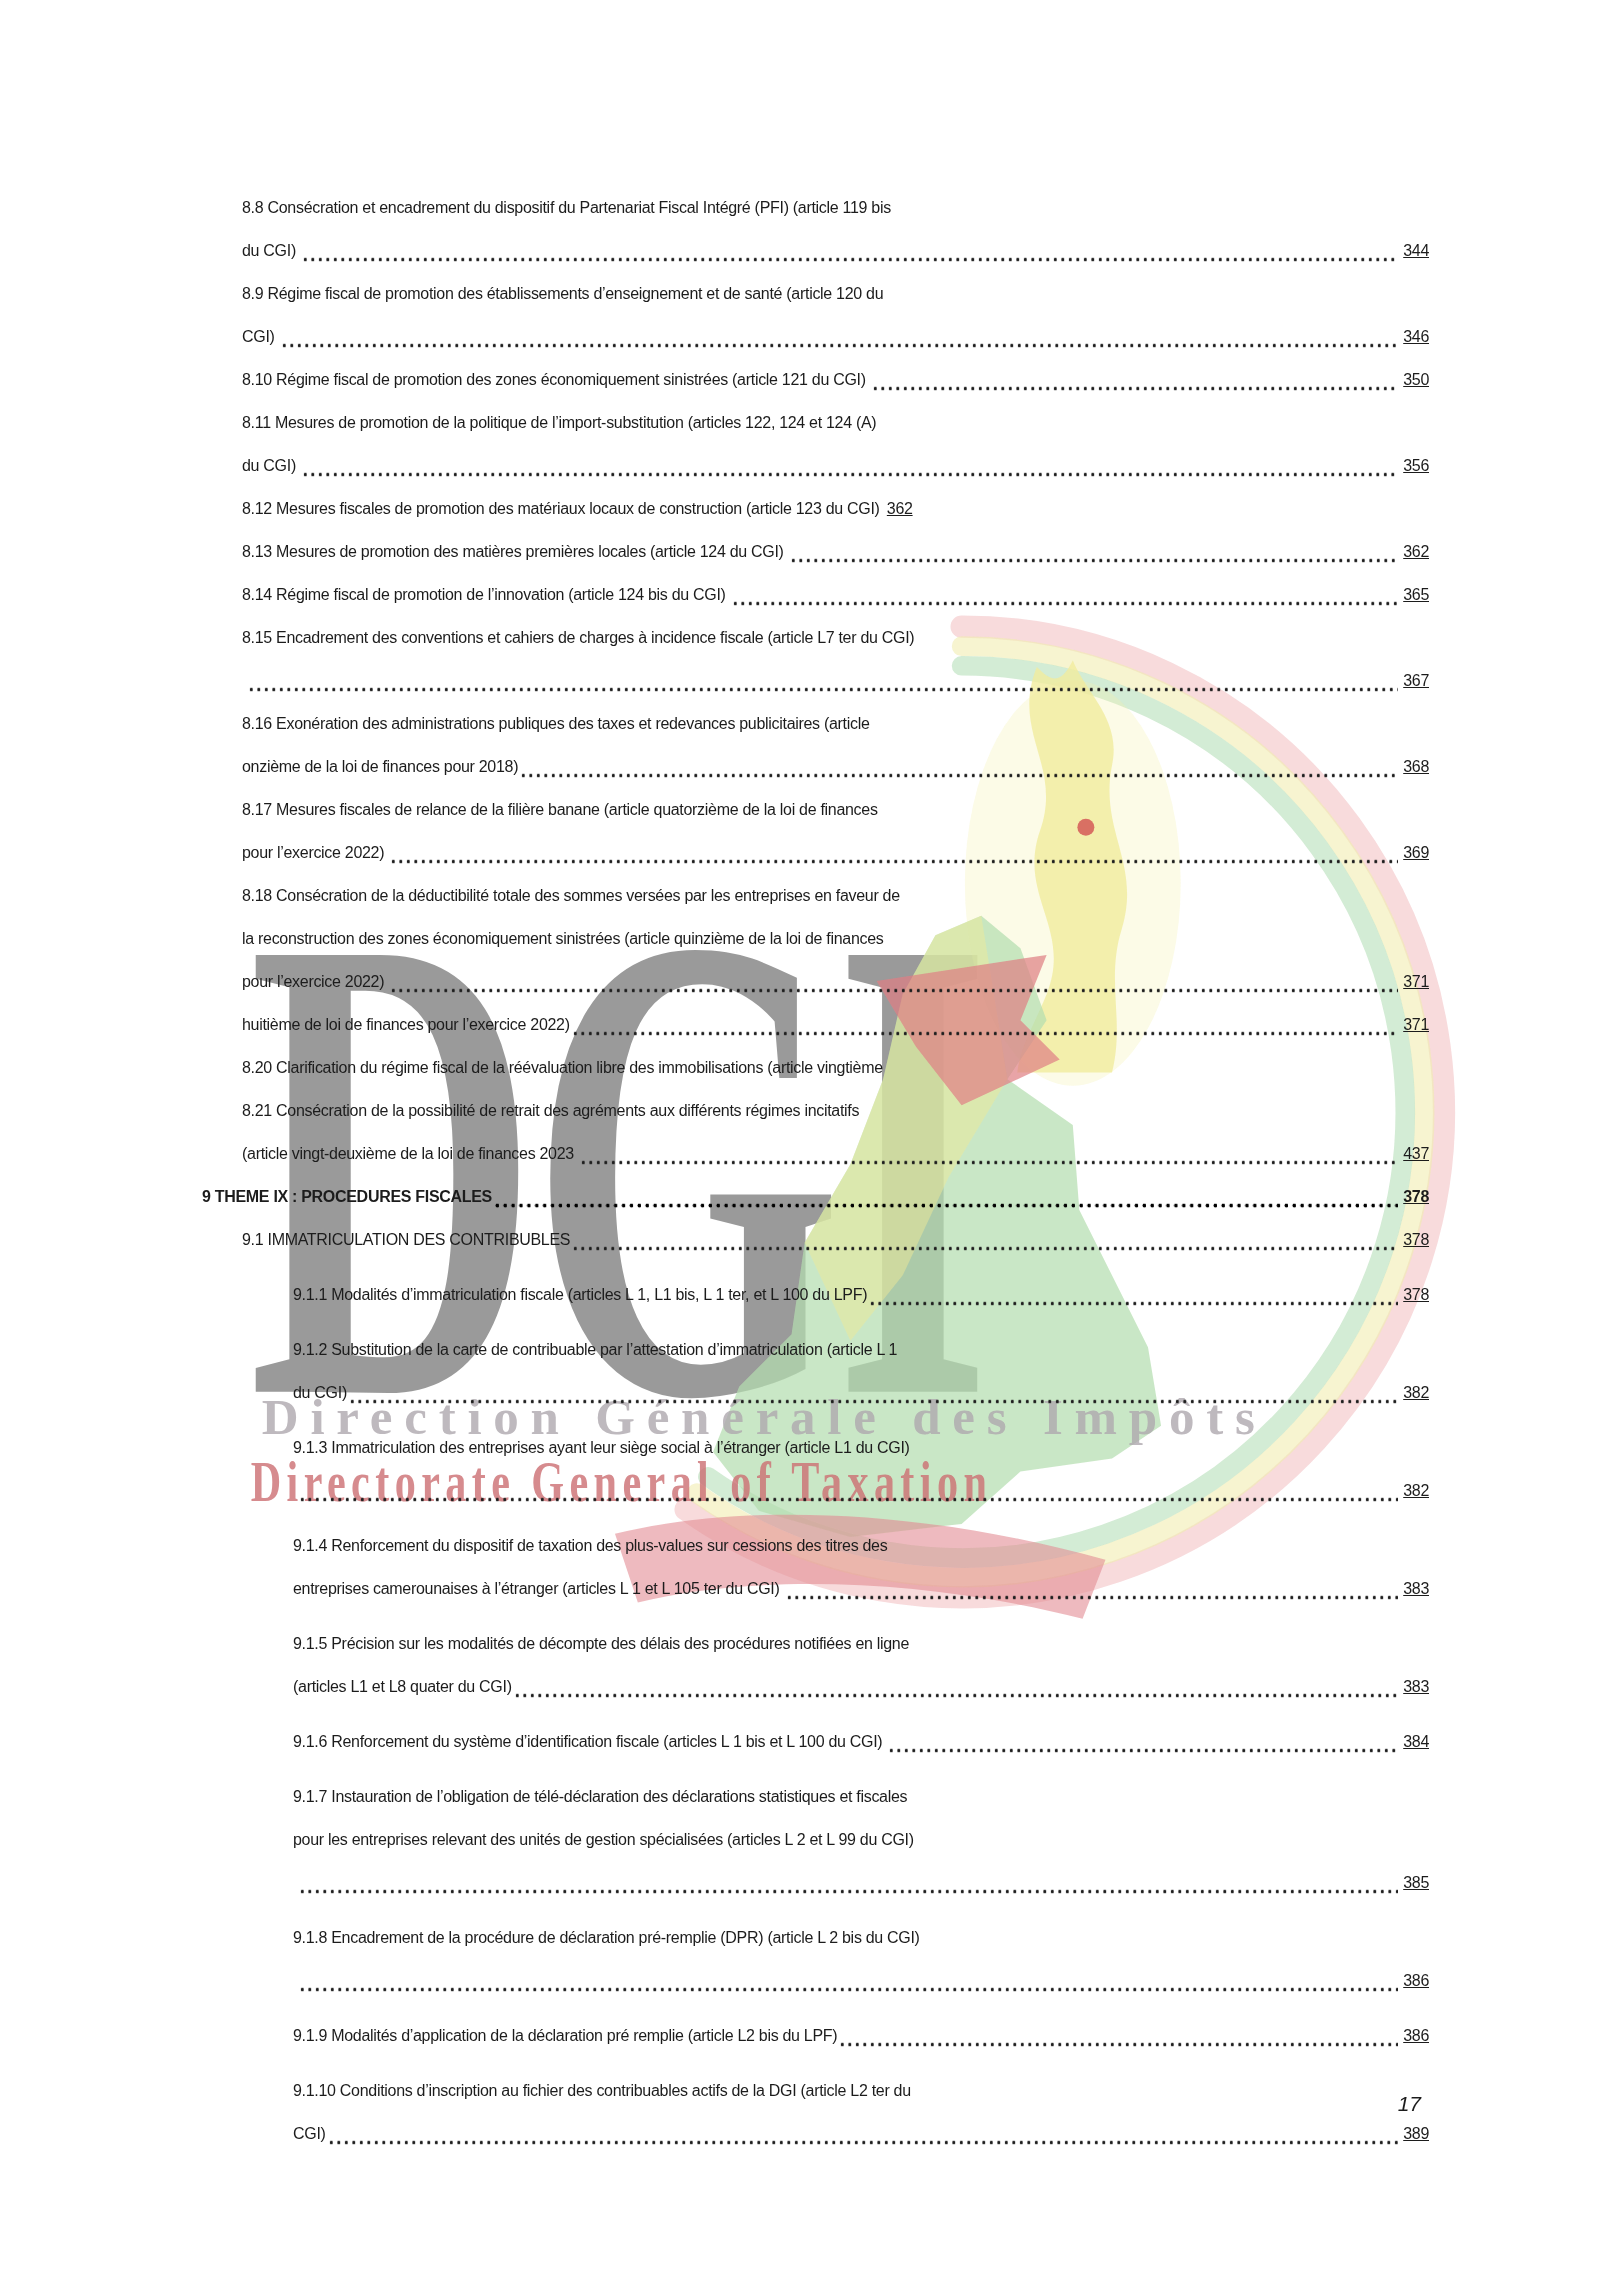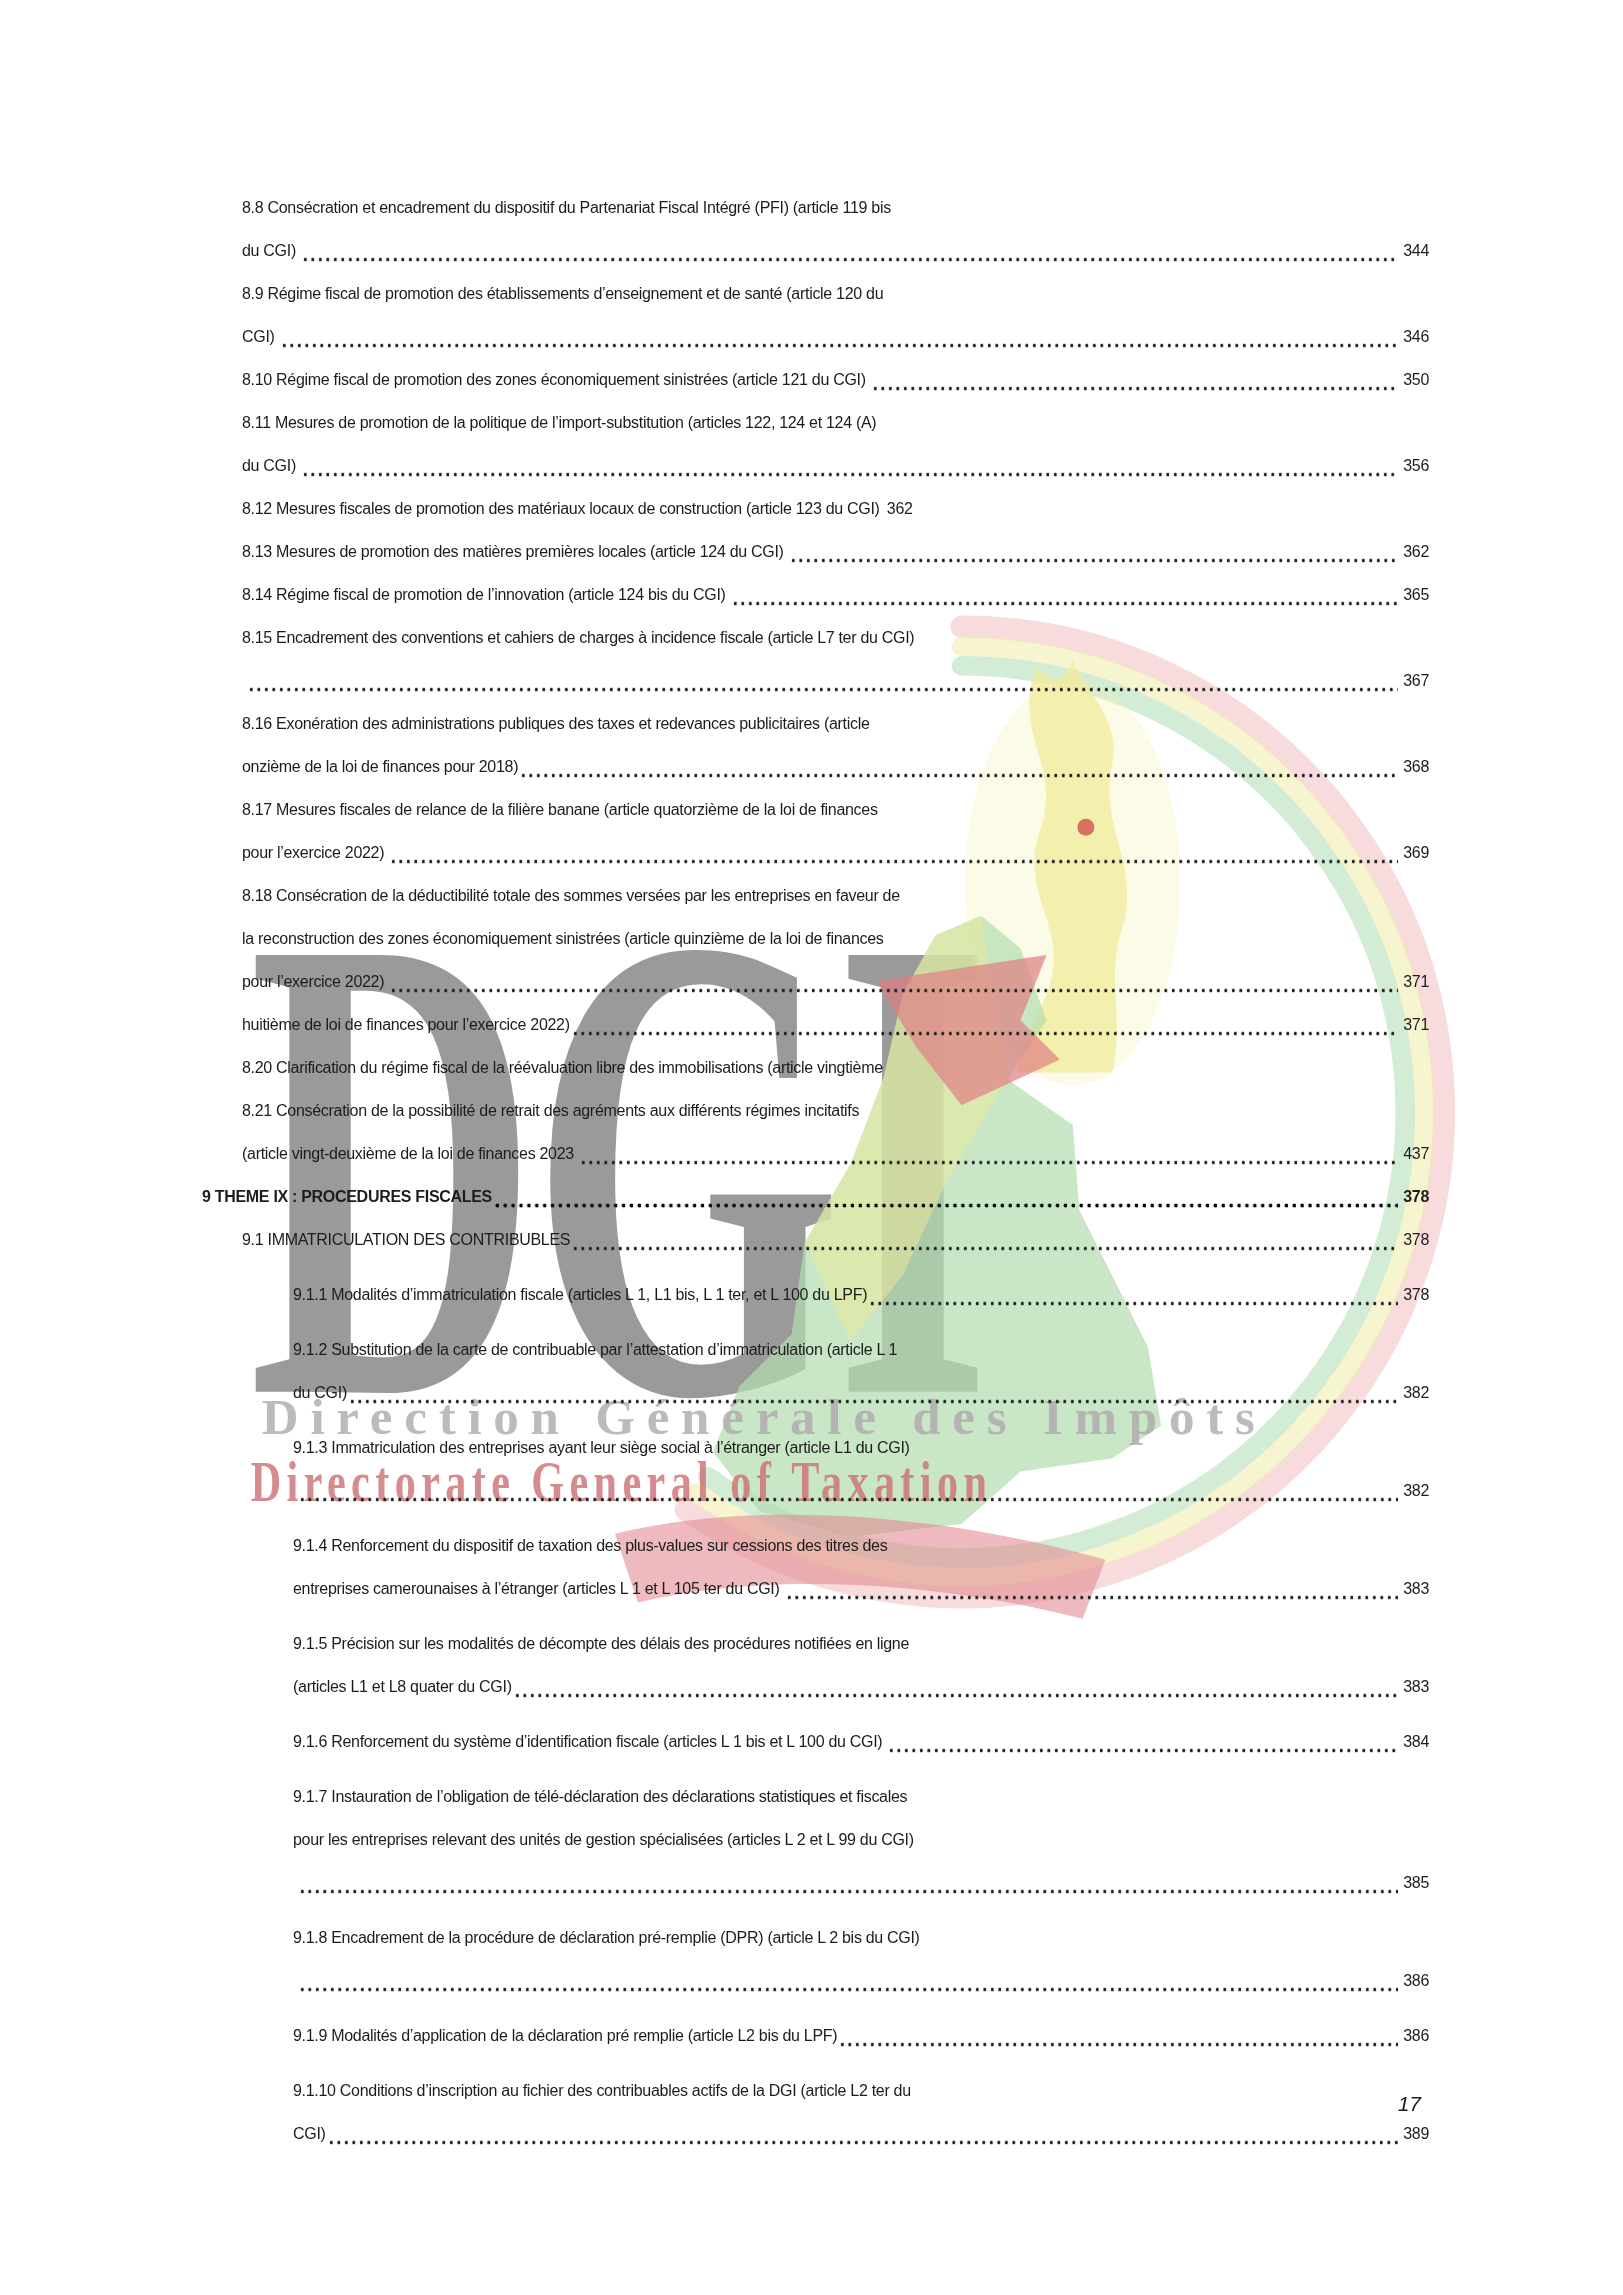--- a/index.html
+++ b/index.html
@@ -29,21 +29,21 @@
   .dots{
     flex:1 1 auto;min-width:0;margin-left:2px;margin-right:1.3px;
     background-image:radial-gradient(circle at 3.3px 3.3px, #1f1f1f 1.4px, rgba(0,0,0,0) 1.9px);
     background-size:7.5px 6.5px;background-repeat:repeat-x;
     background-position:0px 27px;
   }
   .bold .dots{
     background-image:radial-gradient(circle at 3.3px 3.3px, #000 1.6px, rgba(0,0,0,0) 2.1px);
     background-size:7.9px 6.5px;
   }
-  .pg{flex:0 0 auto;padding-left:3.9px;text-align:right;}
+  .pg{flex:0 0 auto;padding-left:3.9px;text-align:right;text-decoration:underline;}
   .pg.plain{padding-left:7.2px;}
   .footer-num{
     position:absolute;top:2089px;right:202px;z-index:1;
     font-size:21px;line-height:29px;font-style:italic;
   }
 </style>
 </head>
 <body>
 
 <div class="page">

